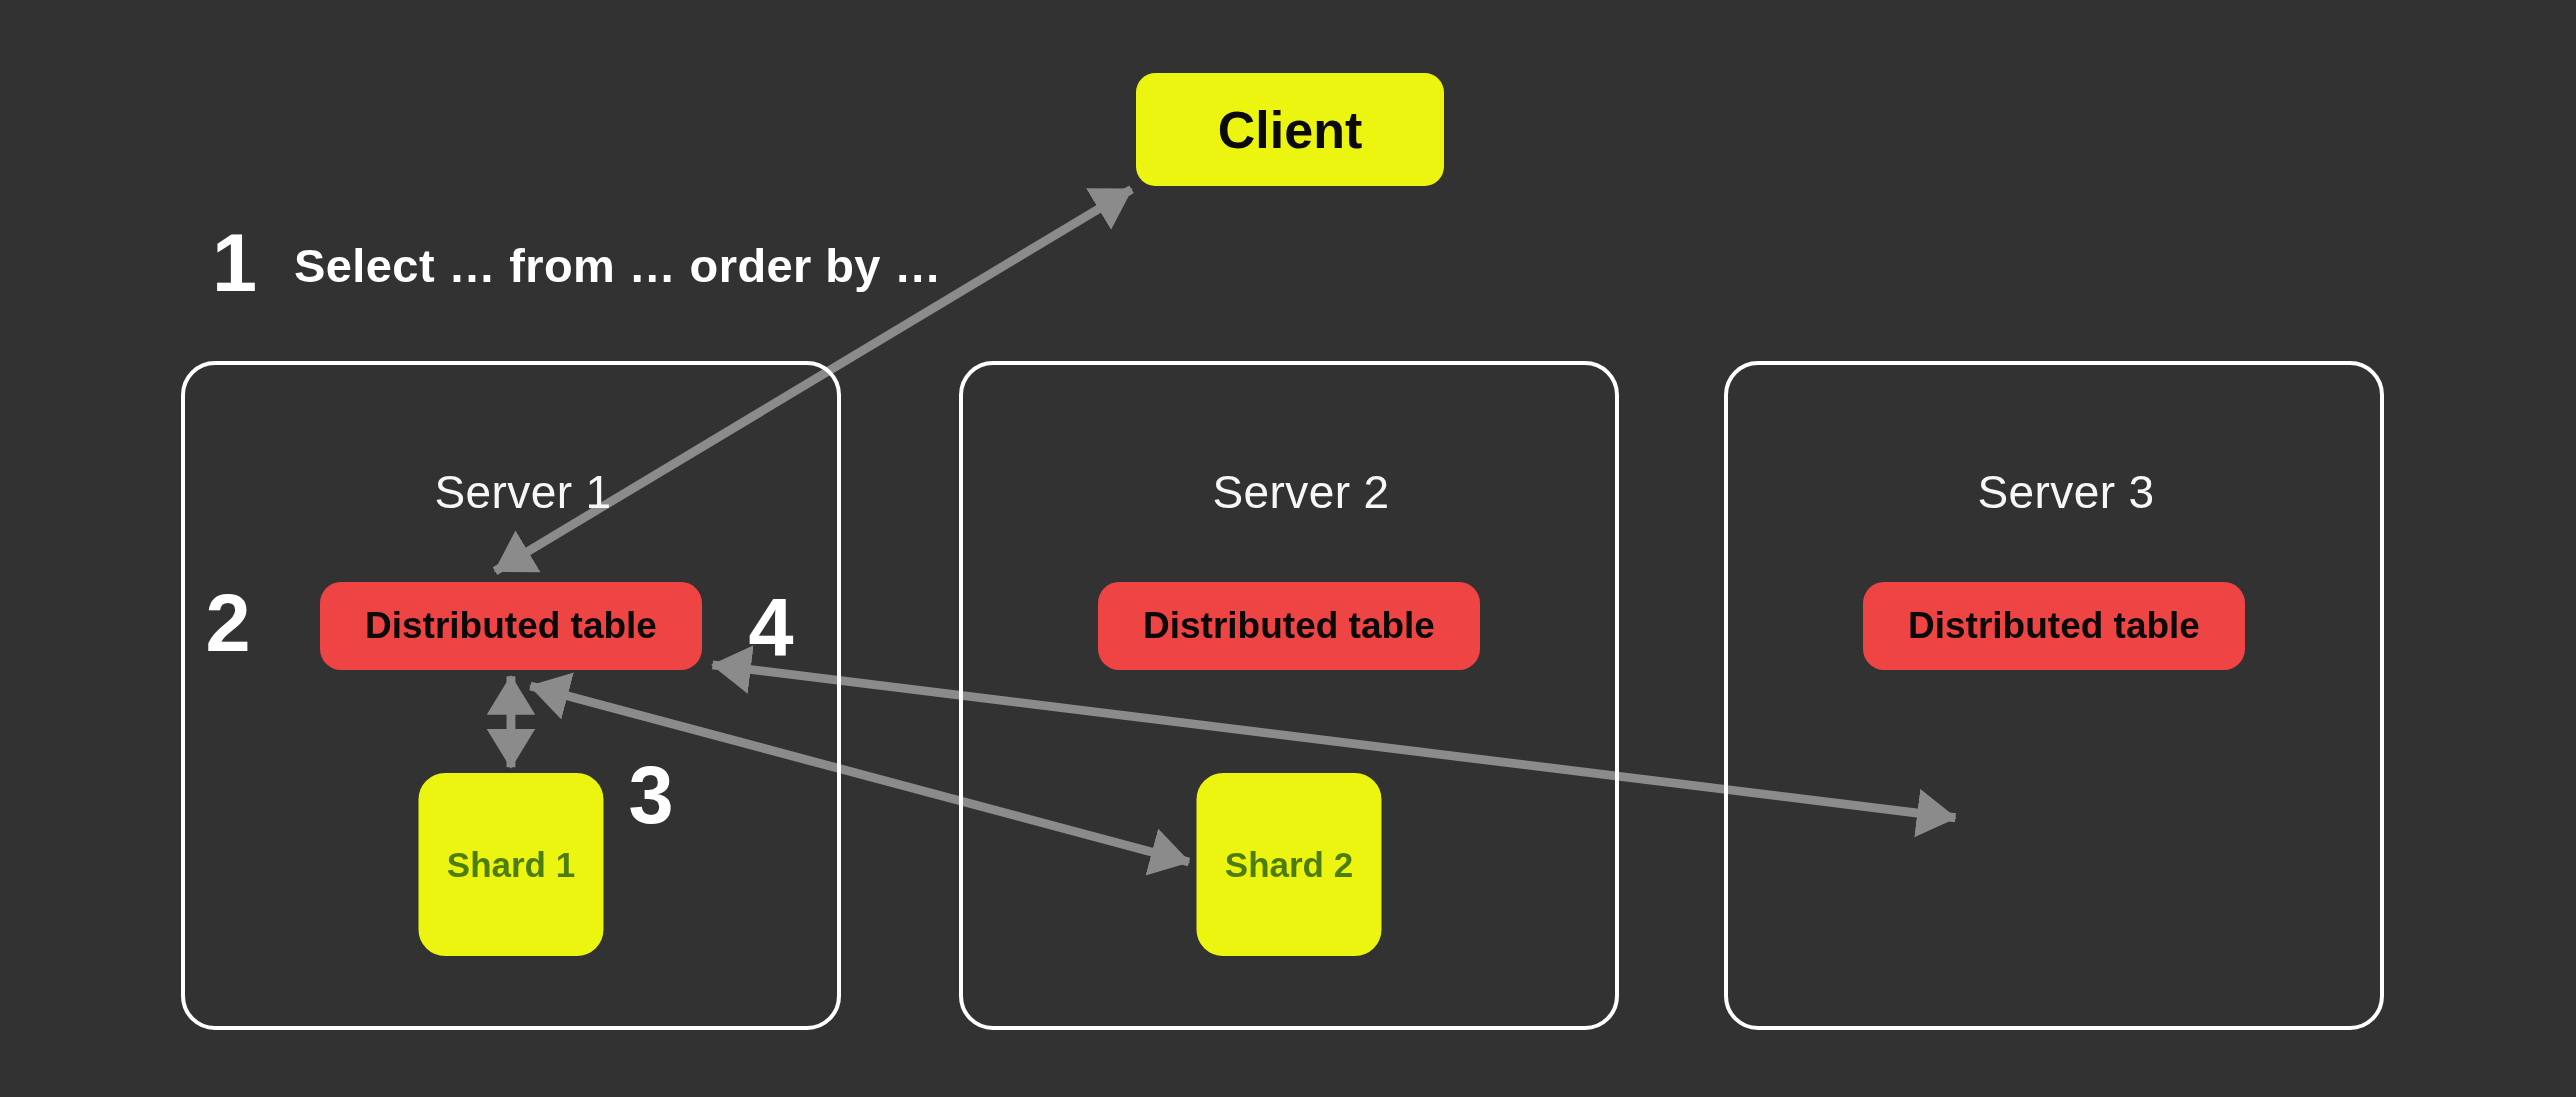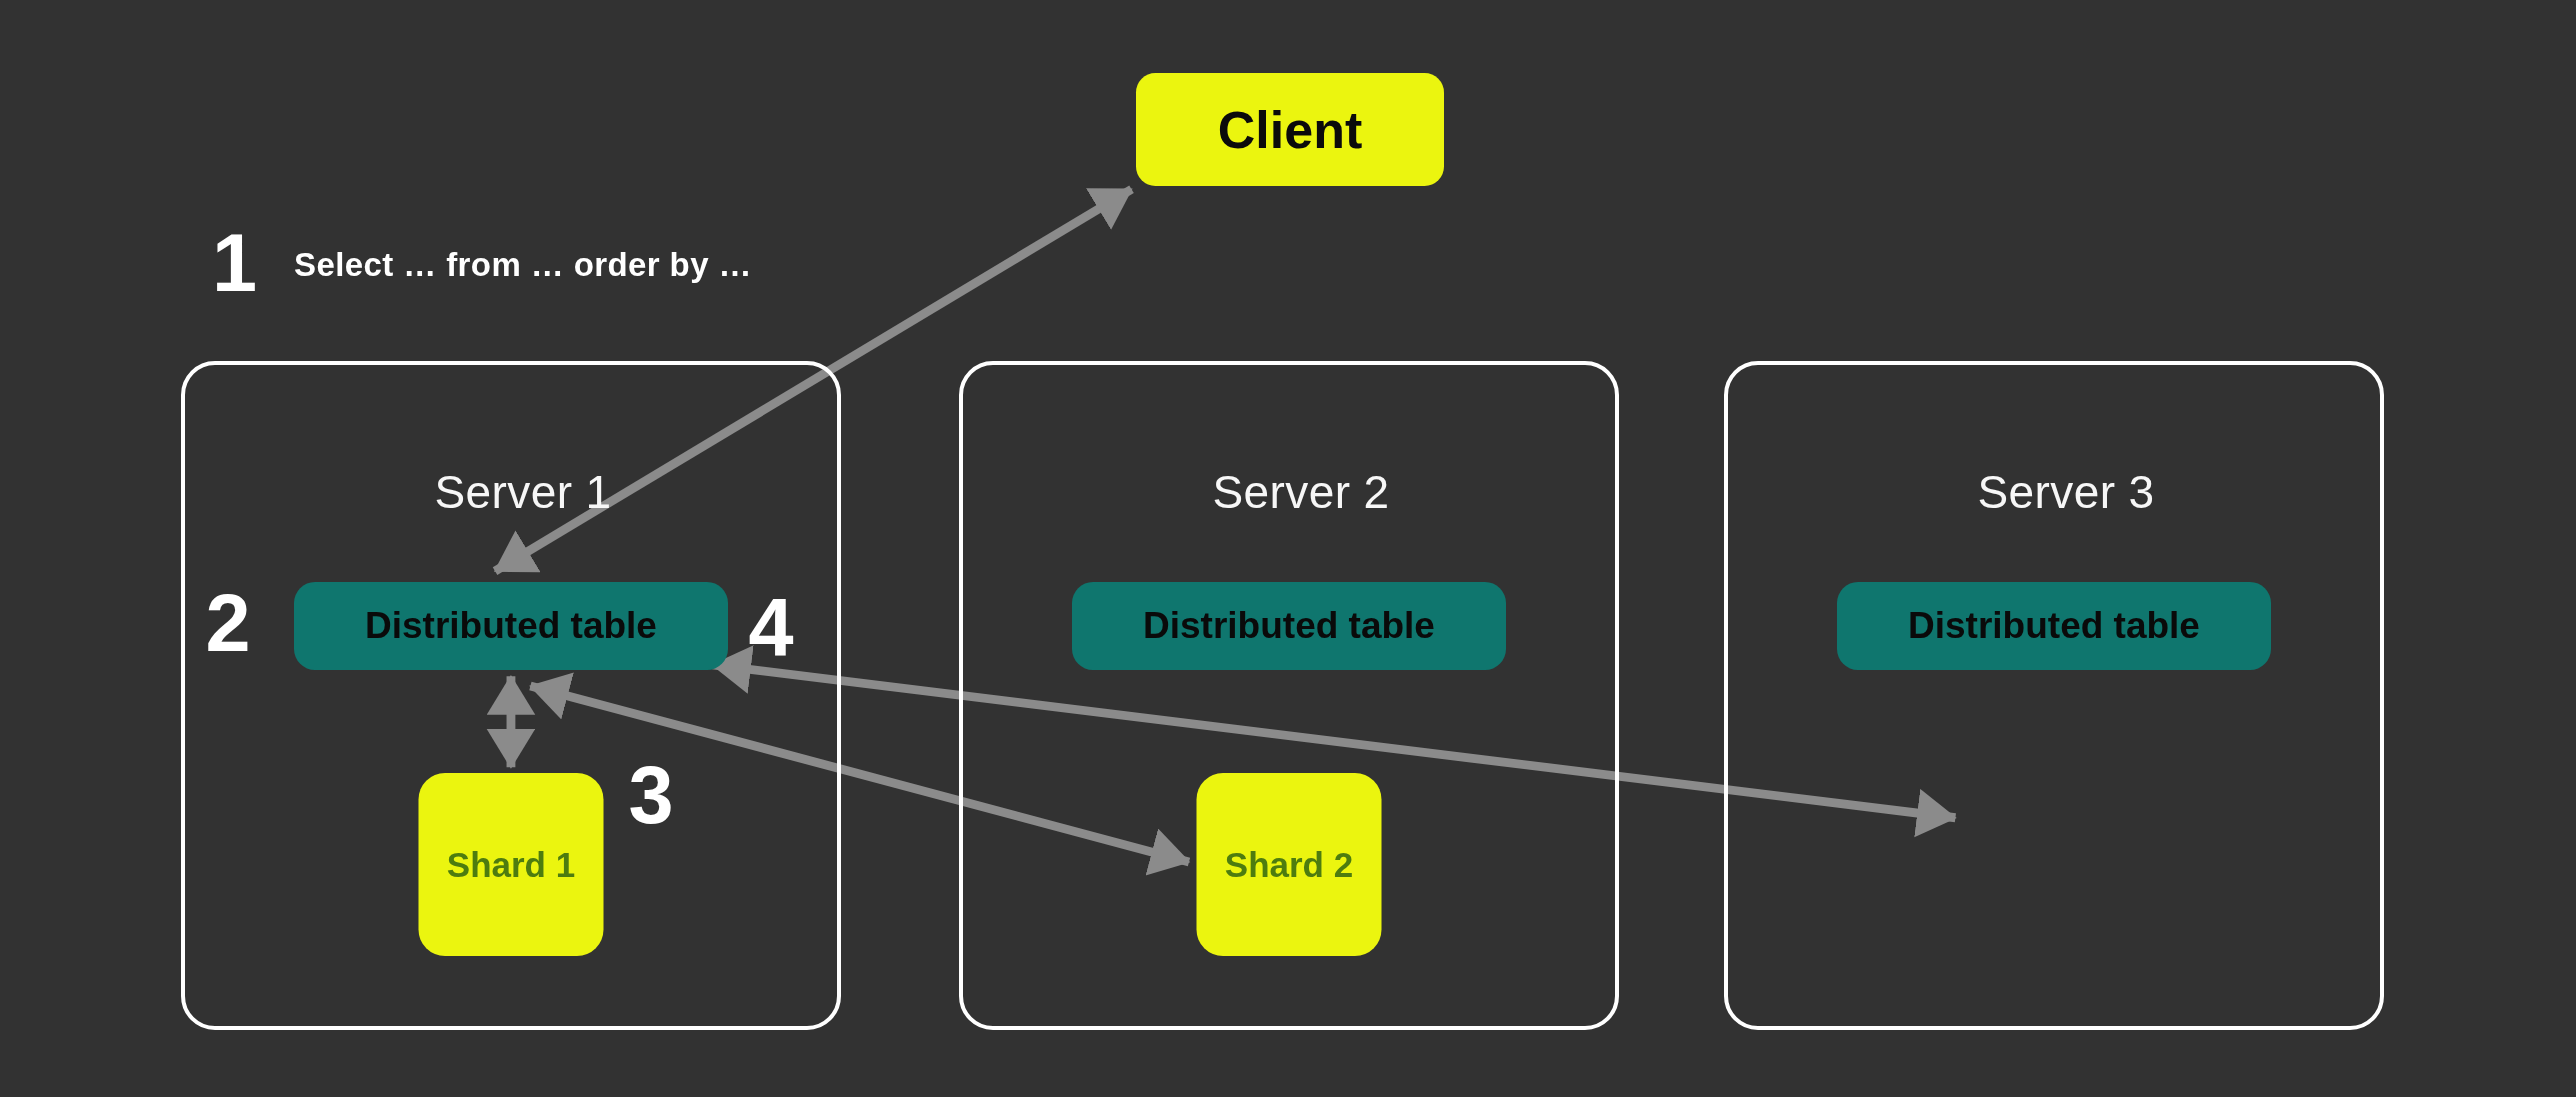--- a/index.html
+++ b/index.html
@@ -66,22 +66,22 @@
     color: #f7f7f7;
     font-size: 46px;
     font-weight: 500;
     letter-spacing: 0.4px;
   }
   .table-box {
     position: absolute;
     top: 217px;
     left: 50%;
     transform: translateX(-50%);
-    width: 434px; height: 88px;
-    background: #0f766e;
+    width: 382px; height: 88px;
+    background: #ef4444;
     color: #0a0a0a;
     border-radius: 21px;
     display: flex;
     align-items: center;
     justify-content: center;
     font-size: 37px;
     font-weight: 700;
     z-index: 2;
   }
   .shard {
@@ -120,21 +120,21 @@
     gap: 37px;
     color: #ffffff;
     z-index: 4;
   }
   .step-1-group .big-num {
     font-size: 81px;
     font-weight: 700;
     line-height: 1;
   }
   .step-1-group .query-label {
-    font-size: 33px;
+    font-size: 47px;
     font-weight: 700;
     letter-spacing: 0.4px;
     padding-top: 3.5px;
   }
   .num-2 { left: 191px; top: 583px; width: 74px; height: 81px; }
   .num-3 { left: 614px; top: 755px; width: 74px; height: 81px; }
   .num-4 { left: 734px; top: 587px; width: 74px; height: 81px; }
 </style>
 </head>
 <body>

